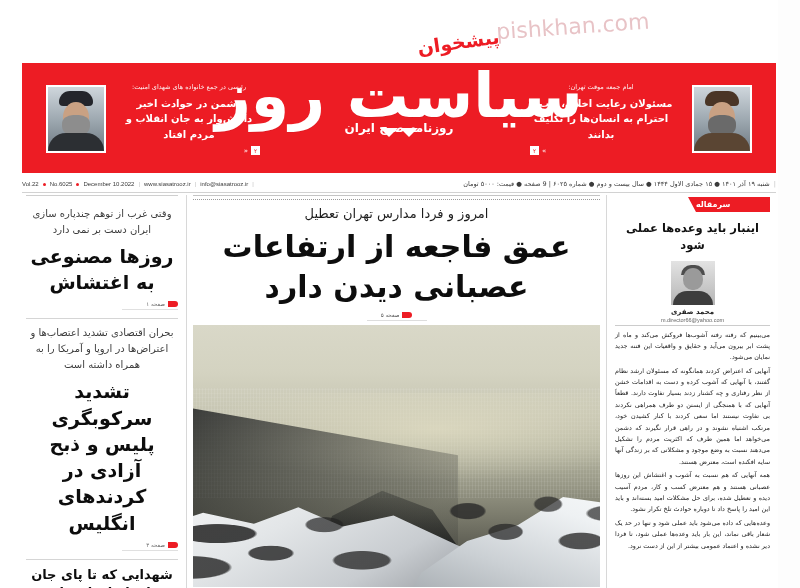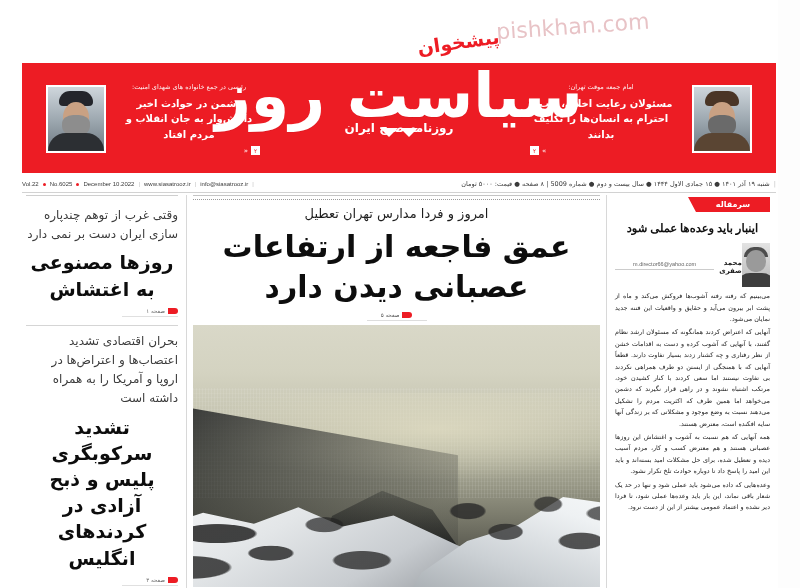--- a/index.html
+++ b/index.html
@@ -266,44 +266,44 @@
   
   .sarmaghale-tag {
     position: relative;
     margin: 2px 0 0 auto;
     width: 74px;
     height: 15px;
     background: #ED1C24;
     color: #fff;
     font-size: 8px;
     font-weight: bold;
-    text-align: center;
+    text-align: left;
     line-height: 15px;
   }
   .sarmaghale-tag::after {
     content: "";
     position: absolute;
     left: -8px; top: 0;
     border-top: 15px solid #ED1C24;
     border-left: 8px solid transparent;
   }
   .ed-title {
     margin-top: 8px;
     text-align: center;
     font-size: 11.5px;
     font-weight: bold;
     color: #111;
     line-height: 1.5;
-    font-family: Liberation Serif, serif;
   }
   .ed-author-row {
     margin-top: 6px;
     display: flex;
     align-items: center;
     justify-content: center;
+    flex-direction: column;
   }
   .ed-photo {
     width: 44px; height: 44px;
     overflow: hidden;
     background: linear-gradient(180deg,#e3e3e3,#b5b5b5);
     position: relative;
   }
   .ed-photo .h {
     position: absolute; top: 7px; left: 50%;
     transform: translateX(-50%);
@@ -486,23 +486,24 @@
     clip-path: polygon(0% 100%, 14% 32%, 42% 8%, 70% 26%, 100% 100%);
   }
 
   
   .lc-item {
     padding: 6px 0 8px;
     border-bottom: 1px solid #d5d5d5;
   }
   .lc-item:first-child { padding-top: 2px; }
   .lc-kicker {
-    font-size: 12px;
+    font-size: 10px;
     line-height: 1.6;
     color: #3c3c3c;
+    text-align: center;
     margin-bottom: 5px;
   }
   .lc-head {
     font-size: 19px;
     font-weight: bold;
     line-height: 1.38;
     color: #0d0d0d;
     text-align: center;
   }
   .lc-head.small { font-size: 13px; }
@@ -576,21 +577,21 @@
         <div class="head"></div>
         <div class="beard"></div>
         <div class="shoulders"></div>
       </div>
     </div>
   </div>
 
   <div class="infobar">
     <div class="ib-group">
       <span class="ib-sep">|</span>
-      <span>شنبه ۱۹ آذر ۱۴۰۱ ● ۱۵ جمادی الاول ۱۴۴۴ ● سال بیست و دوم ● شماره 5009 | ۸ صفحه ● قیمت: ۵۰۰۰ تومان</span>
+      <span>شنبه ۱۹ آذر ۱۴۰۱ ● ۱۵ جمادی الاول ۱۴۴۴ ● سال بیست و دوم ● شماره ۶۰۲۵ | 9 صفحه ● قیمت: ۵۰۰۰ تومان</span>
     </div>
     <div class="ib-group ib-left">
       <span>Vol.22</span>
       <span class="dot"></span>
       <span>No.6025</span>
       <span class="dot"></span>
       <span>December 10.2022</span>
       <span class="ib-sep">|</span>
       <span>www.siasatrooz.ir</span>
       <span class="ib-sep">|</span>

